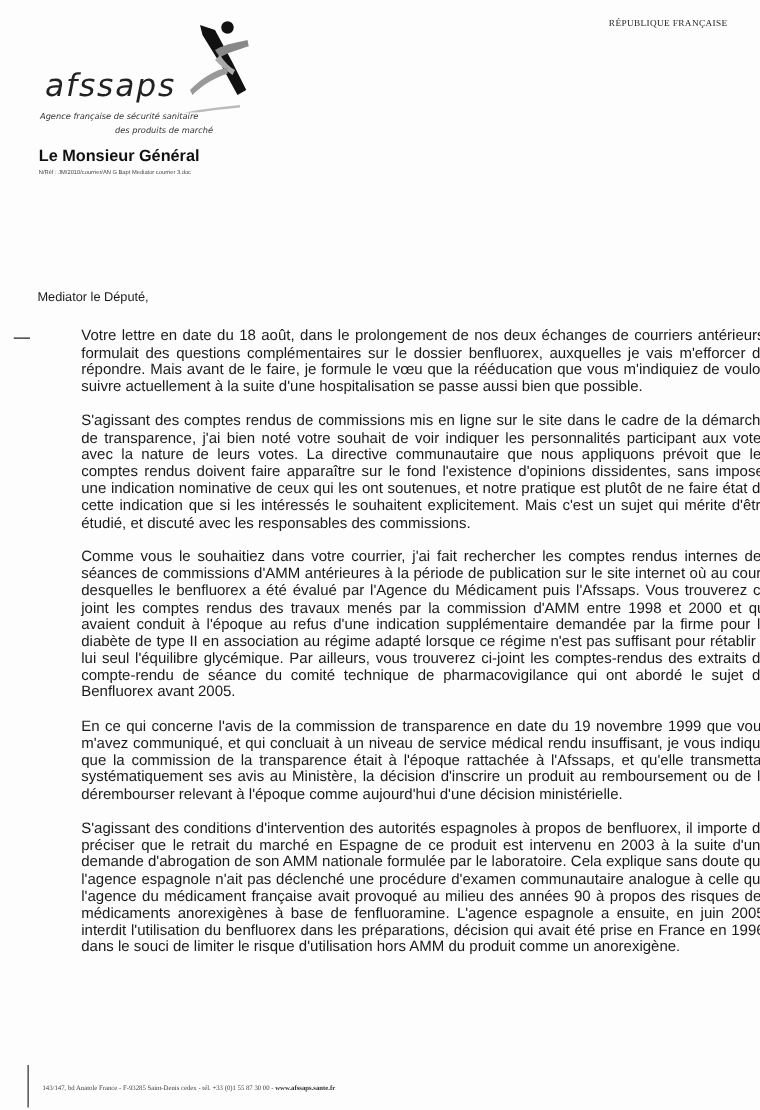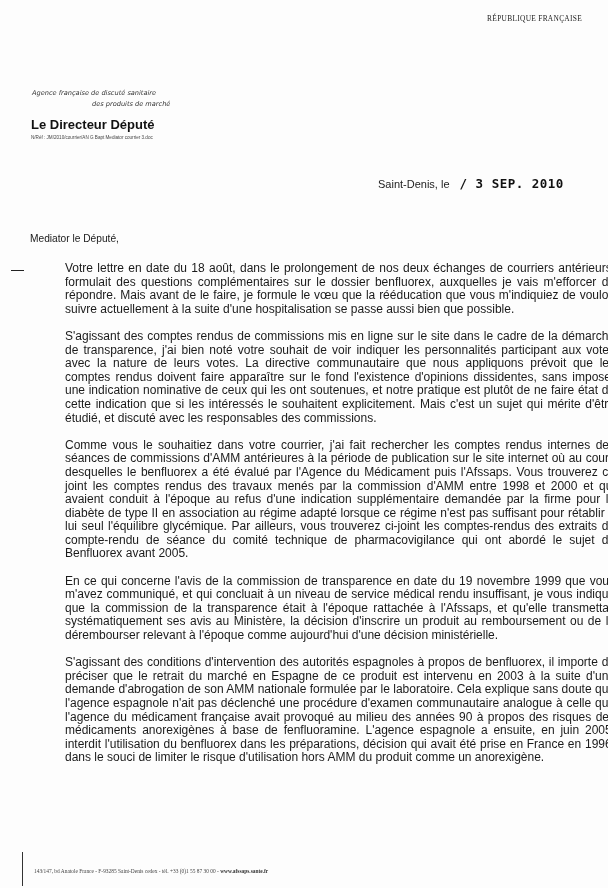--- a/index.html
+++ b/index.html
@@ -29,32 +29,39 @@
 
     .footer-bar { position: absolute; left: 22px; top: 852px; width: 1px; height: 34px; background: #333; }
     .footer { position: absolute; left: 34px; top: 868px; font-family: "Liberation Serif", serif; font-size: 5.4px; color: #444; white-space: nowrap; }
     .footer .web { font-weight: bold; color: #333; }
   </style>
 </head>
 <body>
 
 <div class="page">
 
-  <div class="agency-line1">Agence française de discuté sanitaire</div>
+  <div class="logo-wrap">
+    <span class="logo-text">afssaps</span>
+    <svg class="logo-mark" viewBox="0 0 80 80">
+      <circle cx="40" cy="12" r="5" fill="#111"></circle>
+      <path d="M18 10 L30 14 L44 40 L55 62 L48 66 L36 44 L20 18 Z" fill="#111"></path>
+      <path d="M30 30 C40 24 50 24 56 22 L57 27 C48 30 40 32 34 36 Z" fill="#888"></path>
+      <path d="M34 34 C38 40 42 44 46 46 L44 50 C38 46 34 42 30 38 Z" fill="#aaa"></path>
+      <path d="M10 62 C20 52 30 46 40 44 L40 49 C30 52 20 58 12 66 Z" fill="#999"></path>
+      <path d="M-10 84 C10 78 30 76 50 74 L50 76 C30 78 10 80 -10 86 Z" fill="#bbb"></path>
+    </svg>
+  </div>
+  <div class="agency-line1">Agence française de sécurité sanitaire</div>
   <div class="agency-line2">des produits de marché</div>
 
-  <div class="director">Le Directeur Député</div>
+  <div class="director">Le Monsieur Général</div>
   <div class="ref">N/Réf : JM/2010/courrier/AN G Bapt Mediator courrier 3.doc</div>
 
   <div class="republique">RÉPUBLIQUE FRANÇAISE</div>
 
-  <div class="place-date">
-    <span class="place">Saint-Denis, le</span>
-    <span class="stamp">/ 3 SEP. 2010</span>
-  </div>
 
   <div class="salutation">Mediator le Député,</div>
 
   <div class="margin-dash"></div>
 
   <div class="body-text">
     <p>Votre lettre en date du 18 août, dans le prolongement de nos deux échanges de courriers antérieurs, formulait des questions complémentaires sur le dossier benfluorex, auxquelles je vais m'efforcer de répondre. Mais avant de le faire, je formule le vœu que la rééducation que vous m'indiquiez de vouloir suivre actuellement à la suite d'une hospitalisation se passe aussi bien que possible.</p>
     <p>S'agissant des comptes rendus de commissions mis en ligne sur le site dans le cadre de la démarche de transparence, j'ai bien noté votre souhait de voir indiquer les personnalités participant aux votes avec la nature de leurs votes. La directive communautaire que nous appliquons prévoit que les comptes rendus doivent faire apparaître sur le fond l'existence d'opinions dissidentes, sans imposer une indication nominative de ceux qui les ont soutenues, et notre pratique est plutôt de ne faire état de cette indication que si les intéressés le souhaitent explicitement. Mais c'est un sujet qui mérite d'être étudié, et discuté avec les responsables des commissions.</p>
     <p>Comme vous le souhaitiez dans votre courrier, j'ai fait rechercher les comptes rendus internes des séances de commissions d'AMM antérieures à la période de publication sur le site internet où au cours desquelles  le benfluorex a été évalué par l'Agence du Médicament puis l'Afssaps. Vous trouverez ci-joint les comptes rendus des travaux menés par la commission d'AMM entre 1998 et 2000 et qui avaient conduit à l'époque au refus d'une indication supplémentaire demandée par la firme pour le diabète de type II en association au régime adapté lorsque ce régime n'est pas suffisant pour rétablir à lui seul l'équilibre glycémique. Par ailleurs, vous trouverez ci-joint les comptes-rendus des extraits de compte-rendu de séance du comité technique de pharmacovigilance qui ont abordé le sujet du Benfluorex avant 2005.</p>
     <p>En ce qui concerne l'avis de la commission de transparence en date du 19 novembre 1999 que vous m'avez communiqué, et qui concluait à un niveau de service médical rendu insuffisant, je vous indique que la commission de la transparence était à l'époque rattachée à l'Afssaps, et qu'elle transmettait systématiquement ses avis au Ministère, la décision d'inscrire un produit au remboursement ou de le dérembourser relevant à l'époque comme aujourd'hui d'une décision ministérielle.</p>

